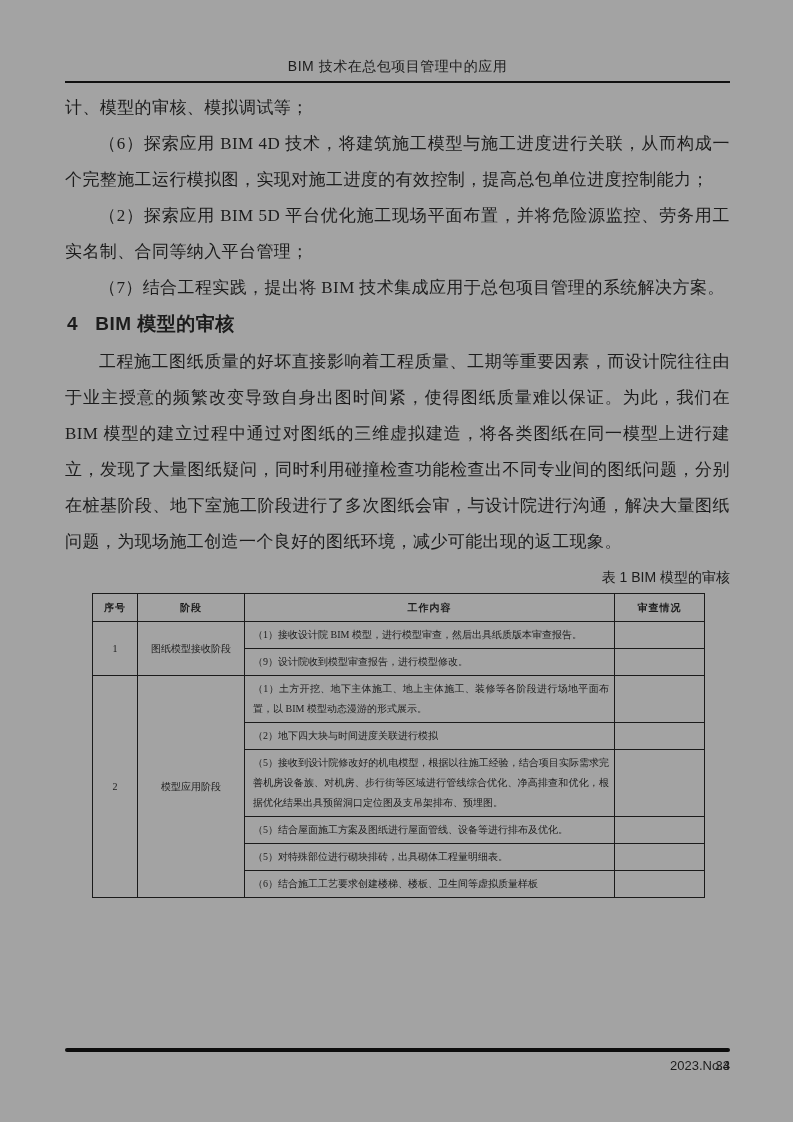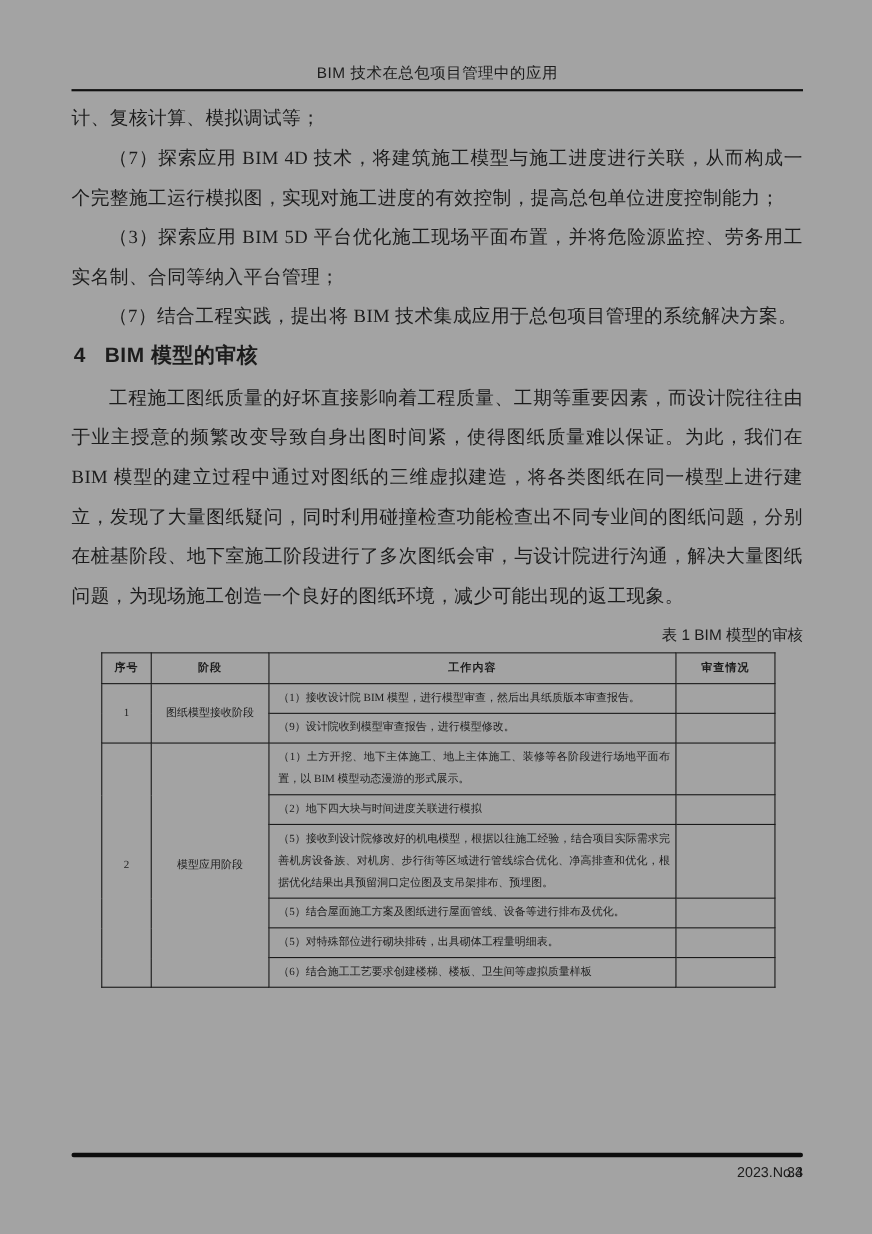--- a/index.html
+++ b/index.html
@@ -138,23 +138,23 @@
 
 <div class="page">
 
   <div class="running-header">
     <div class="running-title">BIM 技术在总包项目管理中的应用</div>
     <div class="header-rule"></div>
   </div>
 
   <div class="content">
     <div id="paragraphs-before">
-        <div class="para">计、复核计算、模拟调试等；</div>
-        <div class="para indent">（7）探索应用 BIM 4D 技术，将建筑施工模型与施工进度进行关联，从而构成一个完整施工运行模拟图，实现对施工进度的有效控制，提高总包单位进度控制能力；</div>
-        <div class="para indent">（3）探索应用 BIM 5D 平台优化施工现场平面布置，并将危险源监控、劳务用工实名制、合同等纳入平台管理；</div>
+        <div class="para">计、模型的审核、模拟调试等；</div>
+        <div class="para indent">（6）探索应用 BIM 4D 技术，将建筑施工模型与施工进度进行关联，从而构成一个完整施工运行模拟图，实现对施工进度的有效控制，提高总包单位进度控制能力；</div>
+        <div class="para indent">（2）探索应用 BIM 5D 平台优化施工现场平面布置，并将危险源监控、劳务用工实名制、合同等纳入平台管理；</div>
         <div class="para indent">（7）结合工程实践，提出将 BIM 技术集成应用于总包项目管理的系统解决方案。</div>
       </div>
 
     <h2 class="section-heading">
       <span class="num">4</span><span>BIM 模型的审核</span>
     </h2>
 
     <div id="paragraphs-after">
         <div class="para indent">工程施工图纸质量的好坏直接影响着工程质量、工期等重要因素，而设计院往往由于业主授意的频繁改变导致自身出图时间紧，使得图纸质量难以保证。为此，我们在 BIM 模型的建立过程中通过对图纸的三维虚拟建造，将各类图纸在同一模型上进行建立，发现了大量图纸疑问，同时利用碰撞检查功能检查出不同专业间的图纸问题，分别在桩基阶段、地下室施工阶段进行了多次图纸会审，与设计院进行沟通，解决大量图纸问题，为现场施工创造一个良好的图纸环境，减少可能出现的返工现象。</div>
       </div>

